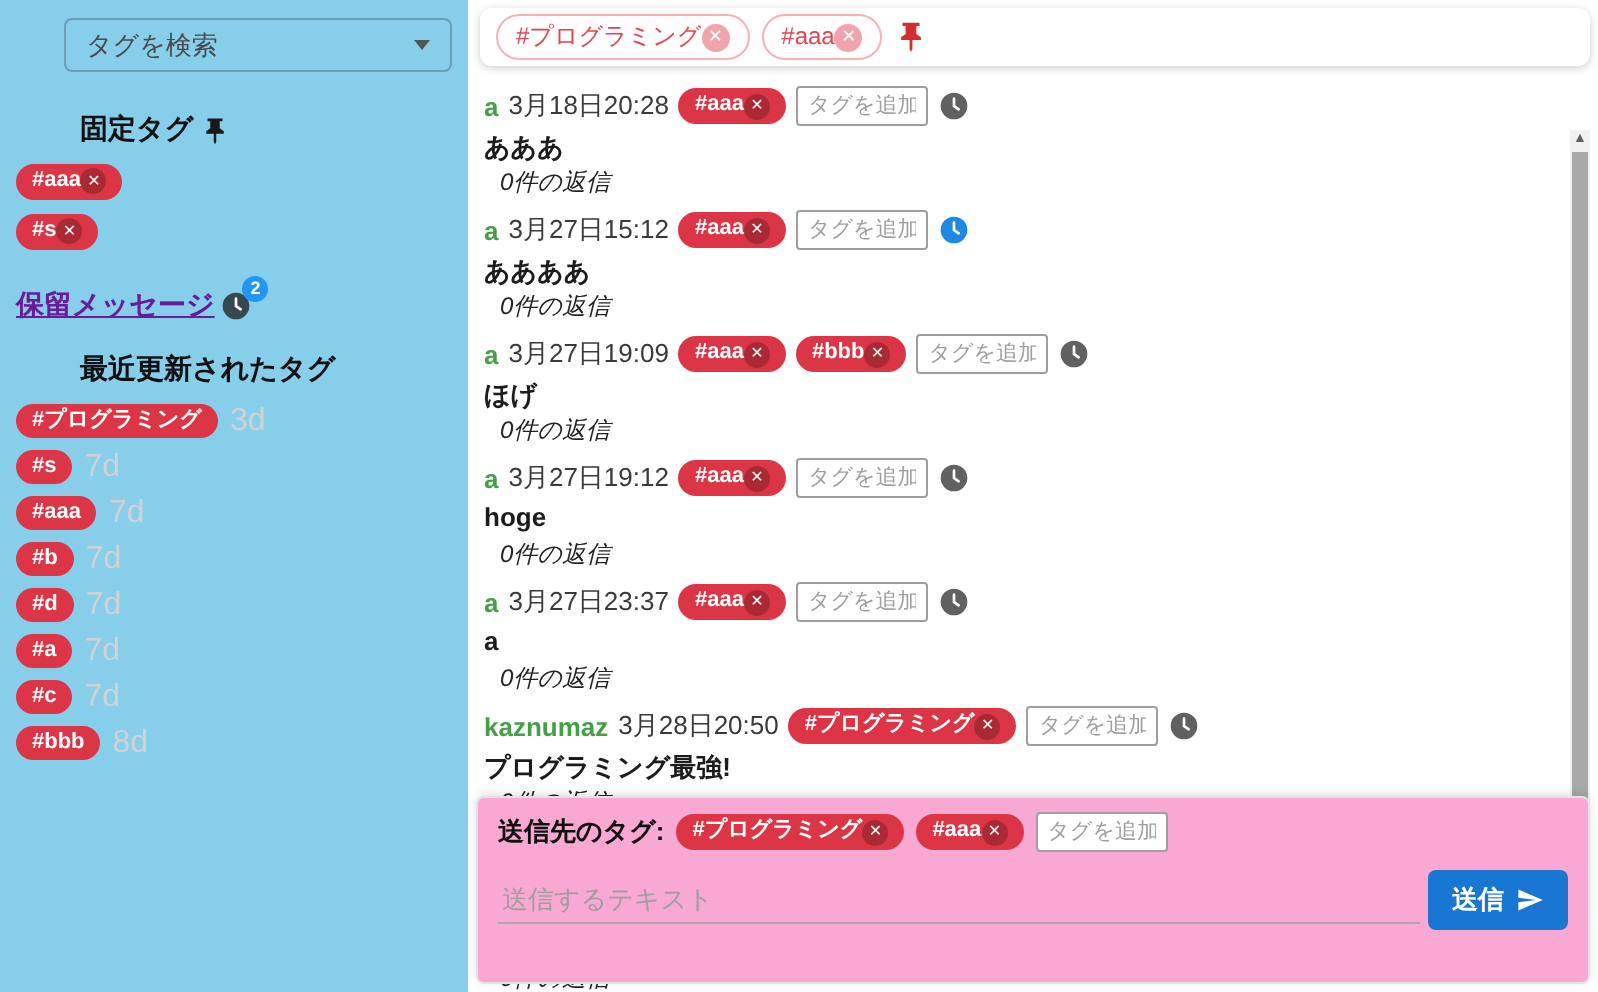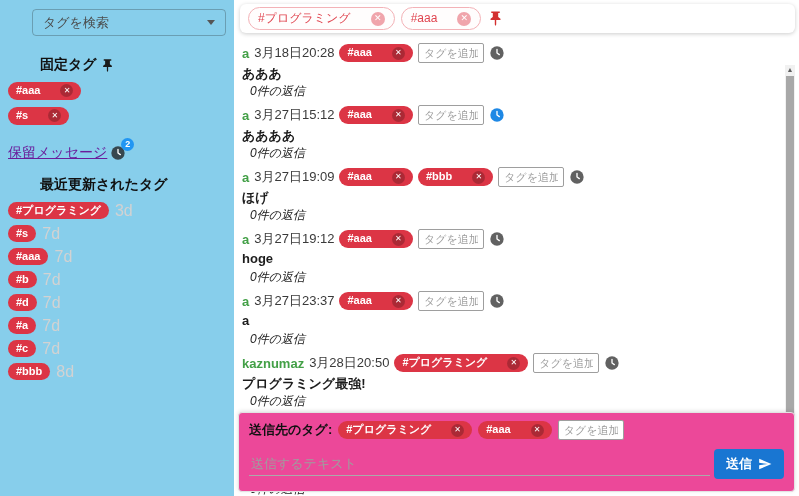--- a/index.html
+++ b/index.html
@@ -11,33 +11,33 @@
   
   .sidebar { width:234px; flex-shrink:0; background:#87CEEB; padding:9px 8px; }
   .search-select { display:flex; align-items:center; justify-content:space-between;
     height:27px; border:1px solid rgba(70,100,110,.45); border-radius:4px;
     padding:0 10px; color:#4a4a4a; font-size:13px; cursor:pointer; margin-bottom:20px;margin-left:24px; }
   .caret { width:0; height:0; border-left:4px solid transparent; border-right:4px solid transparent; border-top:5px solid #555; }
   .side-heading { font-size:14px; font-weight:bold; color:#111; display:flex; align-items:center; gap:3px; margin:10px 0 8px;padding-left:32px; }
   .pin-icon { width:15px; height:15px; display:inline-block; }
   .pin-icon svg { display:block; }
 
-  .chip { display:inline-flex; align-items:center; gap:20px; background:#DC3545; color:#fff;
+  .chip { display:inline-flex; align-items:center; gap:0; background:#DC3545; color:#fff;
     border-radius:11px; padding:2px 8px; font-size:11px; font-weight:bold; line-height:1.25; cursor:pointer; white-space:nowrap; }
   .chip .chip-del { width:13px; height:13px; border-radius:50%; background:rgba(0,0,0,.22); color:#fff;
     font-size:8px; display:inline-flex; align-items:center; justify-content:center; }
   .chip.outlined { background:#fffdfd; color:#E04550; border:1px solid #F3B2B7; font-weight:normal;
     font-size:12px; padding:3px 9px; border-radius:14px; }
   .chip.outlined .chip-del { background:#F0A5AC; font-size:9px; width:14px; height:14px; }
 
   .pinned-chips { display:flex; flex-direction:column; align-items:flex-start; }
   .pinned-chips .chip { margin-bottom:7px; }
 
   .pending-row { display:flex; align-items:center; margin:12px 0 14px; }
-  .pending-link { color:#6A1B9A; text-decoration:underline; font-size:14px; font-weight:400; cursor:pointer; }
+  .pending-link { color:#6A1B9A; text-decoration:underline; font-size:14px; font-weight:700; cursor:pointer; }
   .pending-clock { position:relative; width:16px; height:16px; color:#37474F; margin-left:3px; }
   .badge { position:absolute; top:-7px; right:-8px; background:#2196F3; color:#fff; border-radius:50%;
     width:13px; height:13px; font-size:9px; font-weight:bold; display:flex; align-items:center; justify-content:center; }
 
   .recent-row { display:flex; align-items:center; gap:6px; margin-bottom:5px; }
   .age { color:#d2d2d2; font-size:16px; font-weight:500; }
 
   
   .main { flex:1; position:relative; padding:4px 4px 0 6px; display:flex; flex-direction:column; overflow:hidden; }
   .filter-bar { background:#fff; border-radius:6px; box-shadow:0 1px 4px rgba(0,0,0,.20);
@@ -55,23 +55,23 @@
   .msg-body { font-size:13px; font-weight:bold; color:#1c1c1c; margin:2px 0; height:16px; }
   .msg-replies { font-size:12px; font-weight:500; color:#222; margin:2px 0 6px 8px; height:16px; cursor:pointer;font-style:italic; }
 
   
   .scrollbar { position:absolute; top:32px; right:0; width:10px; height:404px; background:#f1f1f1;
     display:flex; flex-direction:column; align-items:center; z-index:4; }
   .sb-arrow { font-size:7px; color:#606060; line-height:10px; height:10px; cursor:pointer; }
   .sb-thumb { flex:1; width:8px; background:#a8a8a8; margin:1px 0; cursor:pointer; }
 
   
-  .composer { position:absolute; left:4px; right:4px; bottom:4px; background:#ec4899;
+  .composer { position:absolute; left:4px; right:4px; bottom:4px; background:#f9a8d4;
     border:1px solid #e3e3e3; border-radius:4px; box-shadow:0 -1px 4px rgba(0,0,0,.12);
-    padding:7px 10px 12px; z-index:6; }
+    padding:7px 10px 26px; z-index:6; }
   .composer-row1 { display:flex; align-items:center; gap:6px; margin-bottom:9px; }
   .composer-label { font-size:13px; font-weight:bold; color:#111; }
   .composer-row2 { display:flex; align-items:center; gap:4px;justify-content:center; }
   .send-text { flex:1; border:none; border-bottom:1px solid #aaa; font-size:13px; color:#333;
     padding:4px 2px; outline:none; background:transparent; }
   input::placeholder { color:#9e9e9e; }
   .send-btn { background:#1976D2; color:#fff; border:none; border-radius:4px; font-size:13px; font-weight:bold;
     padding:6px 12px; display:inline-flex; align-items:center; gap:6px; cursor:pointer; }
   .send-btn svg { display:block; }
 </style>

